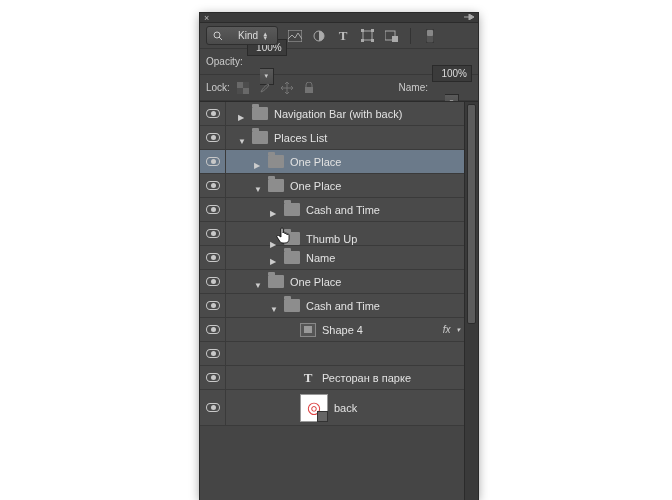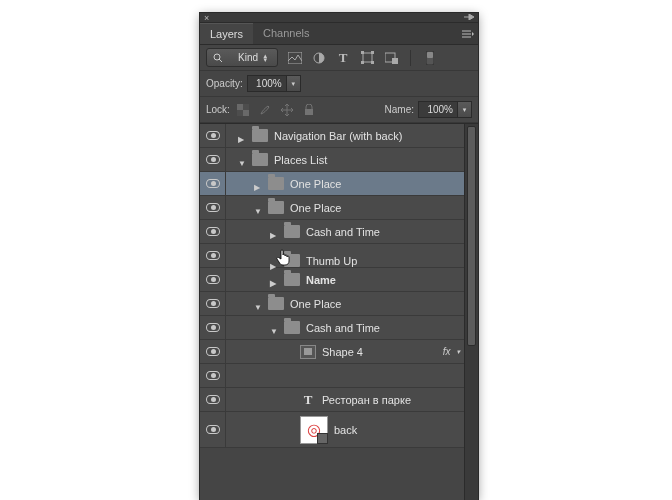--- a/index.html
+++ b/index.html
@@ -18,21 +18,21 @@
   .tab.active { background: #454545; color: #ddd; border-top: 1px solid #555; }
   .tabs .spacer { flex: 1; }
   .tabs .menu { width: 20px; display: flex; align-items: center; justify-content: center; color: #bbb; }
   .row { display: flex; align-items: center; height: 26px; padding: 0 6px; gap: 4px; border-bottom: 1px solid #383838; }
   .row.filter { gap: 8px; }
   .dropdown { background: linear-gradient(#5a5a5a,#4a4a4a); border: 1px solid #2e2e2e; border-radius: 3px; height: 19px; display: flex; align-items: center; padding: 0 6px; font-size: 10px; color: #ddd; position: relative; }
   .dropdown .arrows { margin-right: 4px; display: flex; flex-direction: column; line-height: 4px; font-size: 7px; color: #ccc; }
   .dropdown.small { width: 72px; }
   .dropdown.blend { width: 110px; justify-content: space-between; }
   .label { color: #ccc; font-size: 10px; }
-  .pct { display: flex; align-items: center; gap: 0; }
+  .pct { display: flex; align-items: center; gap: 12px; flex-direction: column; }
   .pct-box { background: #3b3b3b; border: 1px solid #2a2a2a; height: 17px; width: 40px; display: flex; align-items: center; justify-content: flex-end; padding: 0 4px; font-size: 10px; color: #ddd; }
   .pct-btn { width: 14px; height: 17px; background: linear-gradient(#5a5a5a,#4a4a4a); border: 1px solid #2a2a2a; border-left: none; display: flex; align-items: center; justify-content: center; font-size: 7px; color: #ccc; }
   .iconbtn { width: 18px; height: 18px; display: flex; align-items: center; justify-content: center; color: #9c9c9c; border-radius: 2px; }
   .iconbtn.dim { opacity: 0.55; }
   .filtericons { display: flex; gap: 6px; align-items: center; }
   .vr { width: 1px; height: 16px; background: #333; margin: 0 2px; }
   .layerarea { flex: 1; display: flex; overflow: hidden; border-top: 1px solid #2b2b2b; }
   .layerlist { flex: 1; overflow-y: auto; overflow-x: hidden; }
   .scrollbar { width: 14px; background: #3a3a3a; border-left: 1px solid #2b2b2b; position: relative; }
   .scrollbar .thumb { position: absolute; left: 2px; right: 2px; top: 2px; height: 220px; background: #5c5c5c; border: 1px solid #2b2b2b; border-radius: 2px; }
@@ -66,31 +66,20 @@
 
   <div class="titlebar">
     <span class="close">×</span>
     <span class="collapse">
       <svg width="10" height="6">
           <path d="M0 3 L5 3 M5 0 L10 3 L5 6 Z" fill="#aaa" stroke="#aaa" stroke-width="1"></path>
         </svg>
     </span>
   </div>
 
-  <div class="tabs">
-    <div class="tab active">Layers</div>
-    <div class="tab">Channels</div>
-    <div class="spacer"></div>
-    <div class="menu">
-      <svg width="12" height="8">
-          <path d="M0 1h9M0 4h9M0 7h9" stroke="#bbb" stroke-width="1"></path>
-          <path d="M10 2l2 2-2 2z" fill="#bbb"></path>
-        </svg>
-    </div>
-  </div>
 
   <div class="row filter">
     <div class="dropdown small">
       <span>
         <svg width="10" height="10">
             <circle cx="4" cy="4" r="3" stroke="#ccc" fill="none" stroke-width="1"></circle>
             <path d="M6 6l3 3" stroke="#ccc"></path>
           </svg>
       </span>
       <span style="margin-left:15px">Kind</span>
@@ -250,21 +239,21 @@
               <svg width="16" height="18">
                 <path d="M5 8V3a1 1 0 012 0v4a1 1 0 012 0v1a1 1 0 012 0v1a1 1 0 012 0v4c0 2-1 4-4 4H7c-2 0-3-1-4-3l-2-3c-.5-1 .5-2 1.5-1.5L5 11z" fill="#fff" stroke="#000" stroke-width="0.8"></path>
               </svg>
             </span>
           </div>
         </div>
         <div class="layer">
           <div class="vis">
             <div class="eye"></div>
           </div>
-          <div class="content" style="position: relative; font-weight: bold;">
+          <div class="content" style="position: relative;">
             <span class="indent" style="width: 38px;"></span>
             <span class="tri closed"></span>
             <div class="folder"></div>
             <span class="lname">Name</span>
           </div>
         </div>
         <div class="layer">
           <div class="vis">
             <div class="eye"></div>
           </div>

